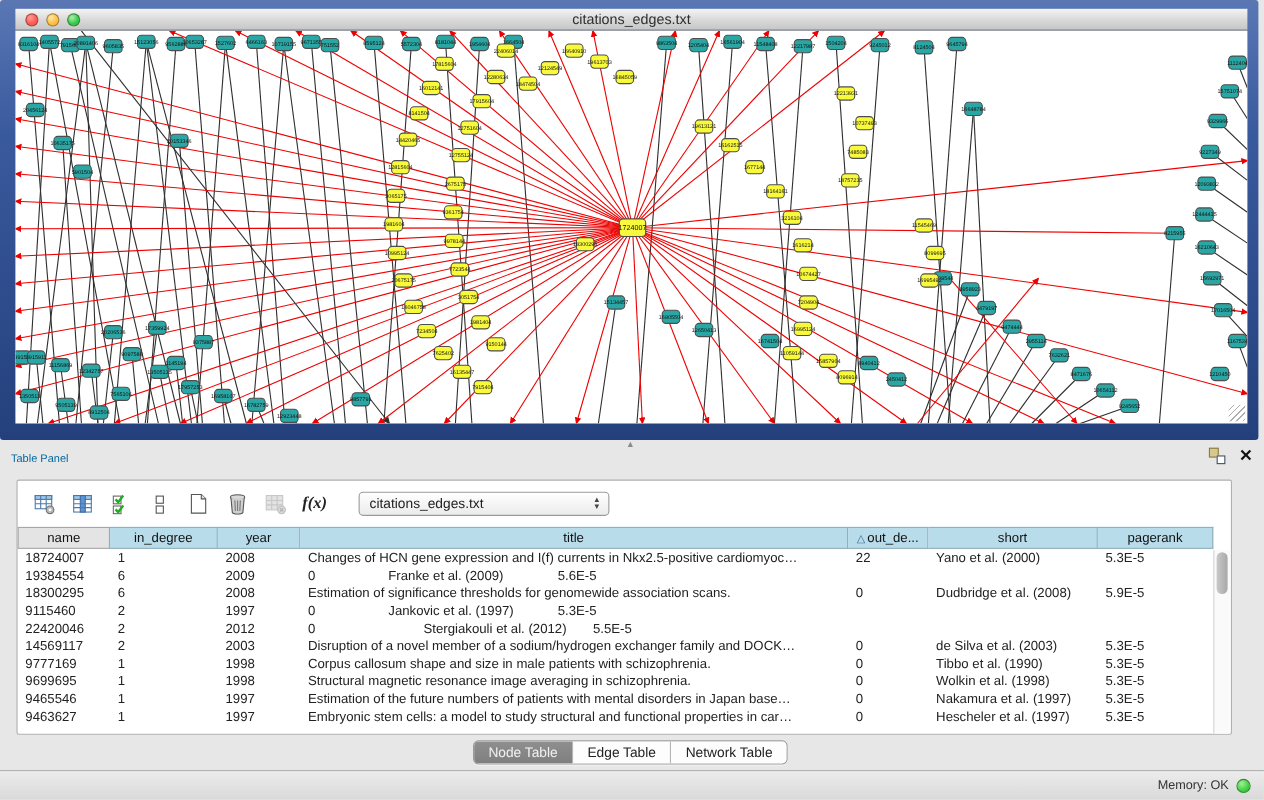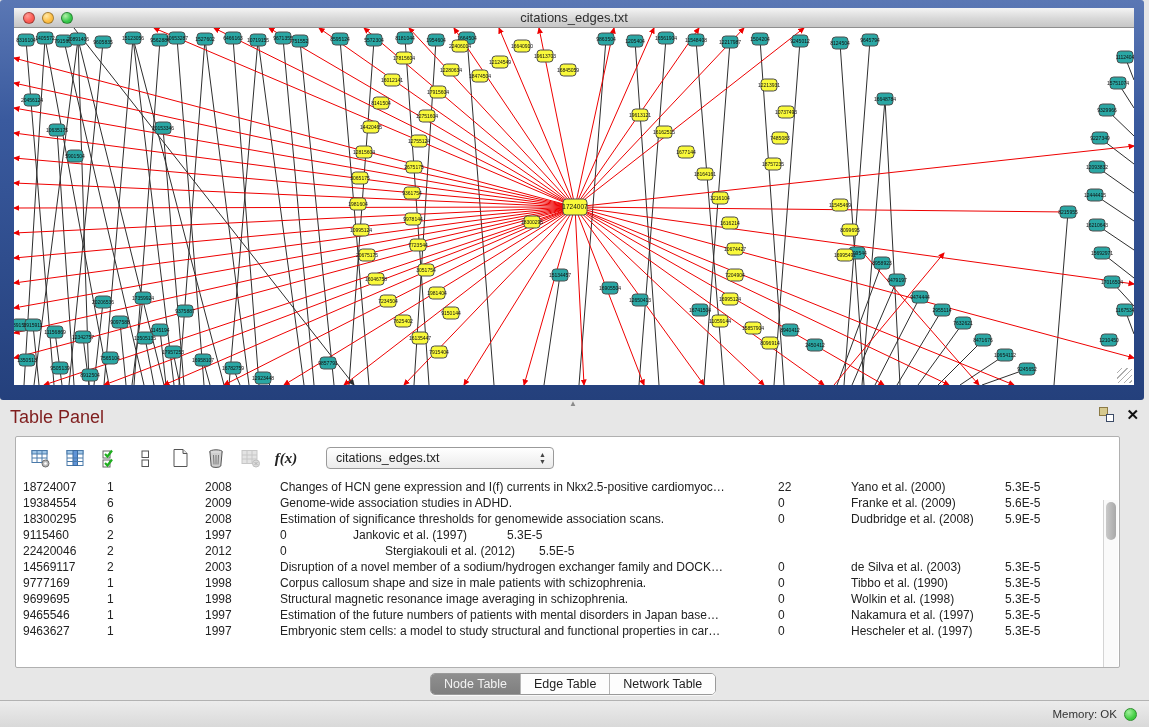--- a/index.html
+++ b/index.html
@@ -23,21 +23,21 @@
     background:#ffffff; overflow:hidden; }
   .grip { position:absolute; right:2px; bottom:2px; width:15px; height:15px;
     background:repeating-linear-gradient(135deg,transparent 0 3px,#9a9a9a 3px 4px); opacity:.8; }
 
   
   .split-arrow { position:absolute; left:569px; top:399px; font-size:8px; color:#8a8a8a; }
 
   
   .panel-titlebar { position:absolute; left:0; top:403px; width:1149px; height:28px;
     display:flex; align-items:center; }
-  .panel-title { font-size:18px; color:#7f1d1d; padding-left:10px; }
+  .panel-title { font-size:10px; color:#0369a1; padding-left:10px; }
   .panel-btns { position:absolute; right:10px; top:4px; display:flex; gap:12px; align-items:center; }
   .float-ic { width:15px; height:15px; position:relative; }
   .float-ic .sq1 { position:absolute; left:0; top:0; width:9px; height:9px; border:1.5px solid #8c7a45; background:#d6c98e; }
   .float-ic .sq2 { position:absolute; right:0; bottom:0; width:8px; height:8px; border:1.5px solid #3c4b66; background:#fff; }
   .close-x { font-size:15px; font-weight:bold; color:#111; line-height:15px; cursor:default; }
 
   .tbl-container { position:absolute; left:15px; top:436px; width:1105px; height:232px;
     background:#ffffff; border:1px solid #b0b0b0; border-radius:2px; }
   .toolbar { height:42px; display:flex; align-items:center; padding-left:14px; gap:13px; }
   .tb-ic { width:22px; height:20px; display:flex; align-items:center; justify-content:center; }
@@ -821,35 +821,43 @@
           <path d="M13.5 13 l3 3 M16.5 13 l-3 3" stroke="#777"></path>
         </svg>
     </span>
     <span class="tb-ic fx">f(x)</span>
     <div class="combo">
       <span>citations_edges.txt</span>
       <span class="stepper">▲<br>▼</span>
     </div>
   </div>
 
+  <div class="tbl-header" id="thead">
+      <div class="th first" style="width: 84px;">name</div>
+      <div class="th" style="width: 98px;">in_degree</div>
+      <div class="th" style="width: 75px;">year</div>
+      <div class="th" style="width: 498px;">title</div>
+      <div class="th" style="width: 73px;"><span class="sort-tri">△</span>out_de...</div>
+      <div class="th" style="width: 154px;">short</div>
+      <div class="th" style="width: 105px;">pagerank</div>
+    </div>
   <div class="tbl-rows" id="tbody">
       <div class="tr">
         <div class="td" style="width: 84px;">18724007</div>
         <div class="td" style="width: 98px;">1</div>
         <div class="td" style="width: 75px;">2008</div>
         <div class="td" style="width: 498px;">Changes of HCN gene expression and I(f) currents in Nkx2.5-positive cardiomyoc…</div>
         <div class="td" style="width: 73px;">22</div>
         <div class="td" style="width: 154px;">Yano et al. (2000)</div>
         <div class="td" style="width: 105px;">5.3E-5</div>
       </div>
       <div class="tr">
         <div class="td" style="width: 84px;">19384554</div>
         <div class="td" style="width: 98px;">6</div>
         <div class="td" style="width: 75px;">2009</div>
-        <div class="td" style="width: 498px;">Genome-wide association studies in ADHD.</div>
         <div class="td" style="width: 73px;">0</div>
         <div class="td" style="width: 154px;">Franke et al. (2009)</div>
         <div class="td" style="width: 105px;">5.6E-5</div>
       </div>
       <div class="tr">
         <div class="td" style="width: 84px;">18300295</div>
         <div class="td" style="width: 98px;">6</div>
         <div class="td" style="width: 75px;">2008</div>
         <div class="td" style="width: 498px;">Estimation of significance thresholds for genomewide association scans.</div>
         <div class="td" style="width: 73px;">0</div>

